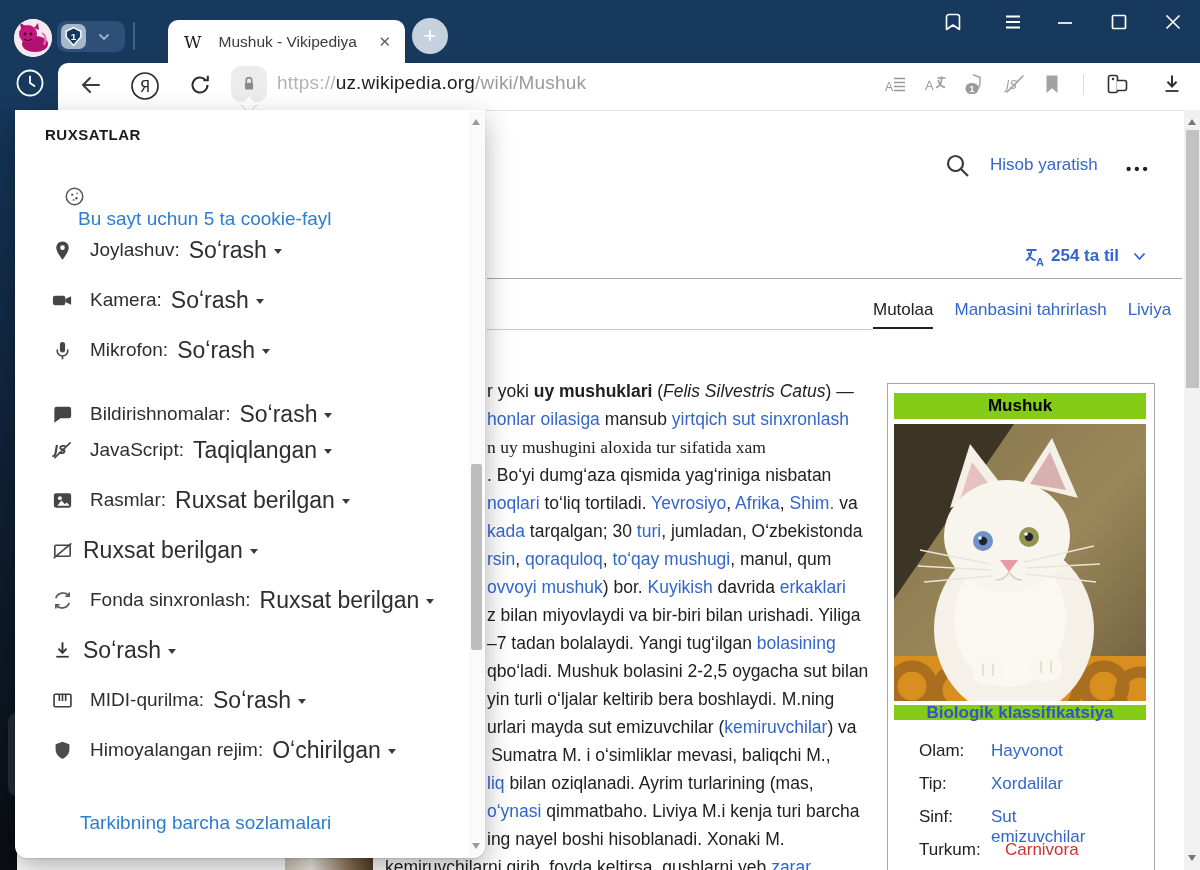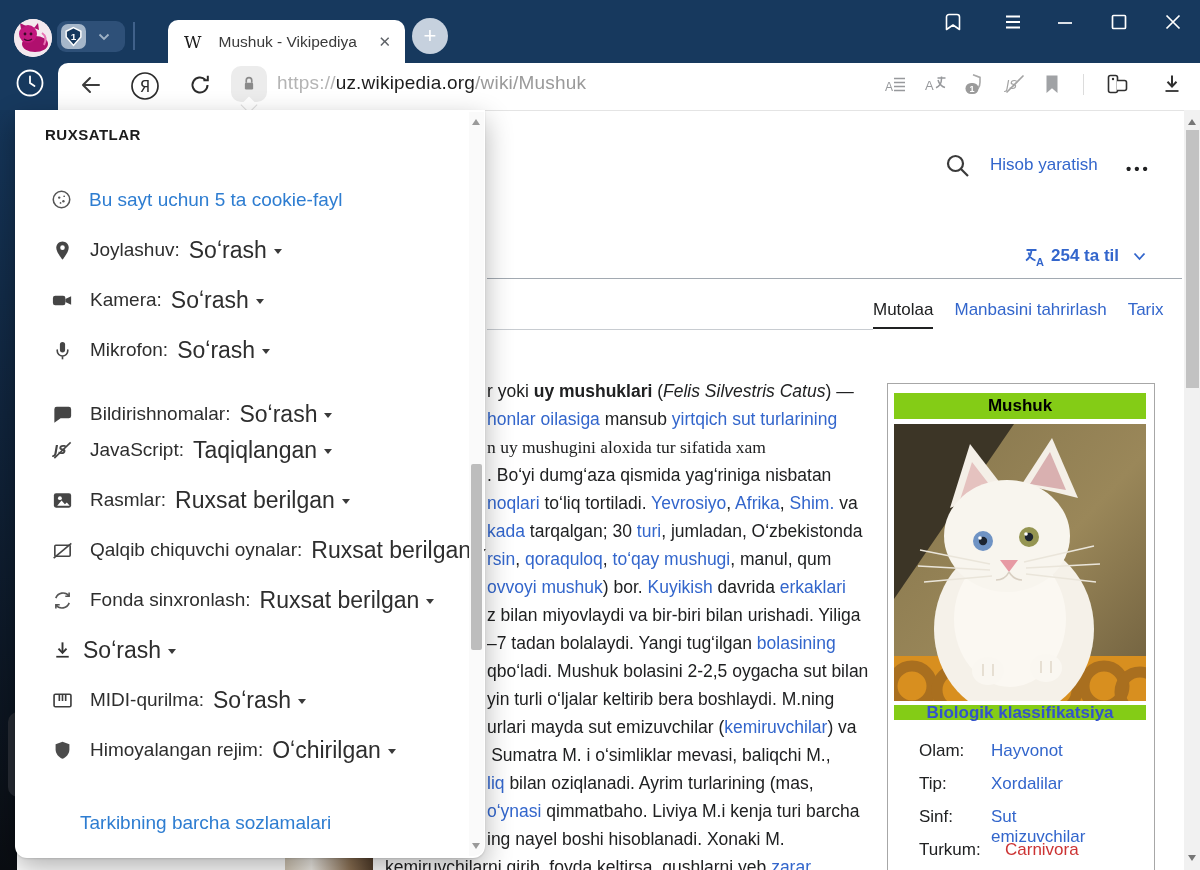--- a/index.html
+++ b/index.html
@@ -34,21 +34,21 @@
   .tb-div{position:absolute;left:1083px;top:74px;width:1px;height:21px;background:#dcdcdc;}
 
   
   .sidebar{position:absolute;left:0;top:110px;width:17px;height:760px;background:linear-gradient(#15365a,#10243c 40%,#0a0d12);}
   .side-notch{position:absolute;left:8px;top:712px;width:30px;height:85px;border-radius:10px;background:#262b33;}
 
   
   .panel{position:absolute;left:15px;top:110px;width:470px;height:748px;background:#fff;z-index:30;
          border-radius:0 0 12px 12px;box-shadow:0 10px 28px rgba(0,0,0,.30),0 1px 2px rgba(0,0,0,.12);}
   .panel-title{position:absolute;left:30px;top:16px;font-size:15px;font-weight:bold;letter-spacing:.5px;color:#1b1b1b;}
-  .cookie-row{position:absolute;left:34px;top:75px;height:26px;display:flex;align-items:flex-end;}
+  .cookie-row{position:absolute;left:47px;top:75px;height:26px;display:flex;align-items:flex-start;flex-direction:column;}
   .cookie-link{font-size:19px;color:#2e7dd1;margin-left:16px;cursor:pointer;}
   .perm-row{position:absolute;height:24px;display:flex;align-items:center;left:35px;}
   .p-ico{width:24px;height:24px;display:flex;align-items:center;justify-content:center;}
   .p-label{font-size:19px;color:#2e2e2e;margin-left:16px;white-space:nowrap;}
   .p-value{font-size:23px;color:#2e2e2e;margin-left:9px;white-space:nowrap;cursor:pointer;}
   .caret{width:0;height:0;border-left:4.5px solid transparent;border-right:4.5px solid transparent;border-top:5.5px solid #3a3a3a;margin-left:7px;margin-top:3px;}
   .panel-footer-link{position:absolute;left:65px;top:702px;font-size:19px;color:#2e7dd1;cursor:pointer;}
   .p-scroll{position:absolute;right:1px;top:2px;width:15px;height:744px;background:#fafafa;border-radius:0 0 10px 0;}
   .p-thumb{position:absolute;left:2px;width:11px;border-radius:2px;background:#bdbdbd;}
   .s-arrow{position:absolute;left:3px;width:0;height:0;border-left:4.5px solid transparent;border-right:4.5px solid transparent;}
@@ -216,28 +216,28 @@
   </svg>
   <span class="lang-text">254 ta til</span>
   <svg class="abs" style="left:1133px;top:252px;width:13px;height:9px" viewBox="0 0 13 9">
     <path d="M1.5 1.5L6.5 7l5-5.5" fill="none" stroke="#3366cc" stroke-width="1.8"></path>
   </svg>
 
   <div class="h1-rule"></div>
   <div class="tabs-row" id="wiki-tabs">
       <span class="wtab active">Mutolaa</span>
       <span class="wtab">Manbasini tahrirlash</span>
-      <span class="wtab">Tarix</span>
+      <span class="wtab">Liviya</span>
     </div>
   <div class="tabs-grey-rule"></div>
   <div class="tabs-black-rule"></div>
 
   <div id="article-lines">
       <div class="a-line" style="top: 377px; left: 487px;"><span>r yoki </span><span class="s-b">uy mushuklari</span><span> (</span><span class="s-i">Felis Silvestris Catus</span><span>) —</span></div>
-      <div class="a-line" style="top: 405px; left: 487px;"><span class="s-l">honlar oilasiga</span><span> mansub </span><span class="s-l">yirtqich sut turlarining</span></div>
+      <div class="a-line" style="top: 405px; left: 487px;"><span class="s-l">honlar oilasiga</span><span> mansub </span><span class="s-l">yirtqich sut sinxronlash</span></div>
       <div class="a-line" style="top: 433px; left: 487px; font-family: Liberation Serif, serif;"><span>n uy mushugini aloxida tur sifatida xam</span></div>
       <div class="a-line" style="top: 461px; left: 487px;"><span>. Boʻyi dumgʻaza qismida yagʻriniga nisbatan</span></div>
       <div class="a-line" style="top: 489px; left: 487px;"><span class="s-l">noqlari</span><span> toʻliq tortiladi. </span><span class="s-l">Yevrosiyo</span><span>, </span><span class="s-l">Afrika</span><span>, </span><span class="s-l">Shim.</span><span> va</span></div>
       <div class="a-line" style="top: 517px; left: 487px;"><span class="s-l">kada</span><span> tarqalgan; 30 </span><span class="s-l">turi</span><span>, jumladan, Oʻzbekistonda</span></div>
       <div class="a-line" style="top: 545px; left: 487px;"><span class="s-l">rsin</span><span>, </span><span class="s-l">qoraquloq</span><span>, </span><span class="s-l">toʻqay mushugi</span><span>, manul, qum</span></div>
       <div class="a-line" style="top: 573px; left: 487px;"><span class="s-l">ovvoyi mushuk</span><span>) bor. </span><span class="s-l">Kuyikish</span><span> davrida </span><span class="s-l">erkaklari</span></div>
       <div class="a-line" style="top: 601px; left: 487px;"><span>z bilan miyovlaydi va bir-biri bilan urishadi. Yiliga</span></div>
       <div class="a-line" style="top: 629px; left: 487px;"><span>–7 tadan bolalaydi. Yangi tugʻilgan </span><span class="s-l">bolasining</span></div>
       <div class="a-line" style="top: 657px; left: 487px;"><span>qboʻladi. Mushuk bolasini 2-2,5 oygacha sut bilan</span></div>
       <div class="a-line" style="top: 685px; left: 487px;"><span>yin turli oʻljalar keltirib bera boshlaydi. M.ning</span></div>
@@ -406,21 +406,20 @@
         <span class="p-value">Ruxsat berilgan</span>
         <span class="caret"></span>
       </div>
       <div class="perm-row" style="top: 428px;">
         <span class="p-ico">
           <svg viewBox="0 0 24 24" width="23" height="23">
             <rect x="4" y="6.5" width="16" height="11.5" rx="1" fill="none" stroke="#454545" stroke-width="1.7"></rect>
             <path d="M2.8 20L21.2 4.5" stroke="#454545" stroke-width="1.7"></path>
           </svg>
         </span>
-        <span class="p-label">Qalqib chiquvchi oynalar:</span>
         <span class="p-value">Ruxsat berilgan</span>
         <span class="caret"></span>
       </div>
       <div class="perm-row" style="top: 478px;">
         <span class="p-ico">
           <svg viewBox="0 0 24 24" width="23" height="23">
             <path d="M18.8 7.2A8 8 0 0 0 5 9.5" fill="none" stroke="#555" stroke-width="1.7"></path>
             <path d="M18.9 3.6v4h-4" fill="none" stroke="#555" stroke-width="1.7"></path>
             <path d="M5.2 16.8A8 8 0 0 0 19 14.5" fill="none" stroke="#555" stroke-width="1.7"></path>
             <path d="M5.1 20.4v-4h4" fill="none" stroke="#555" stroke-width="1.7"></path>

